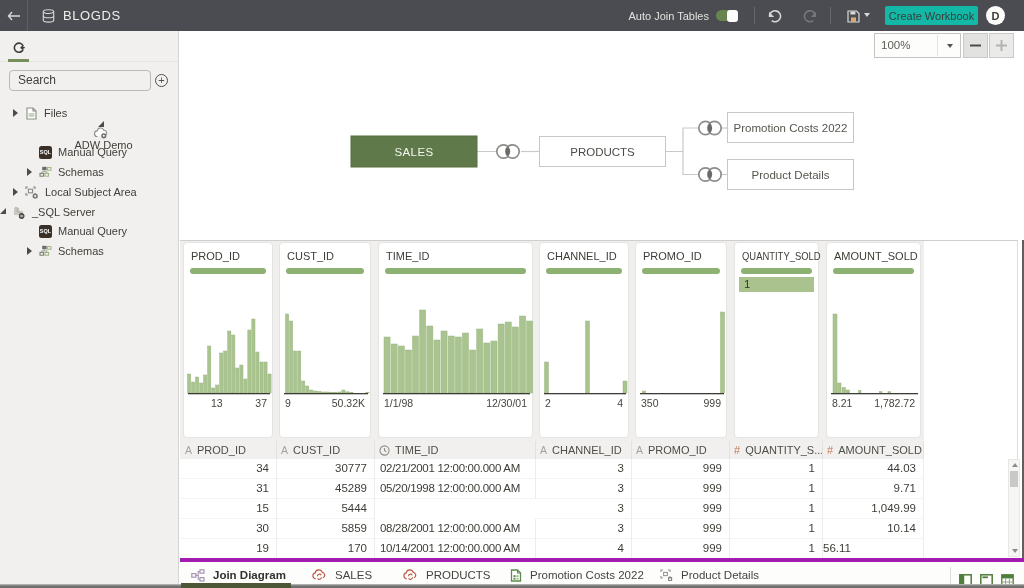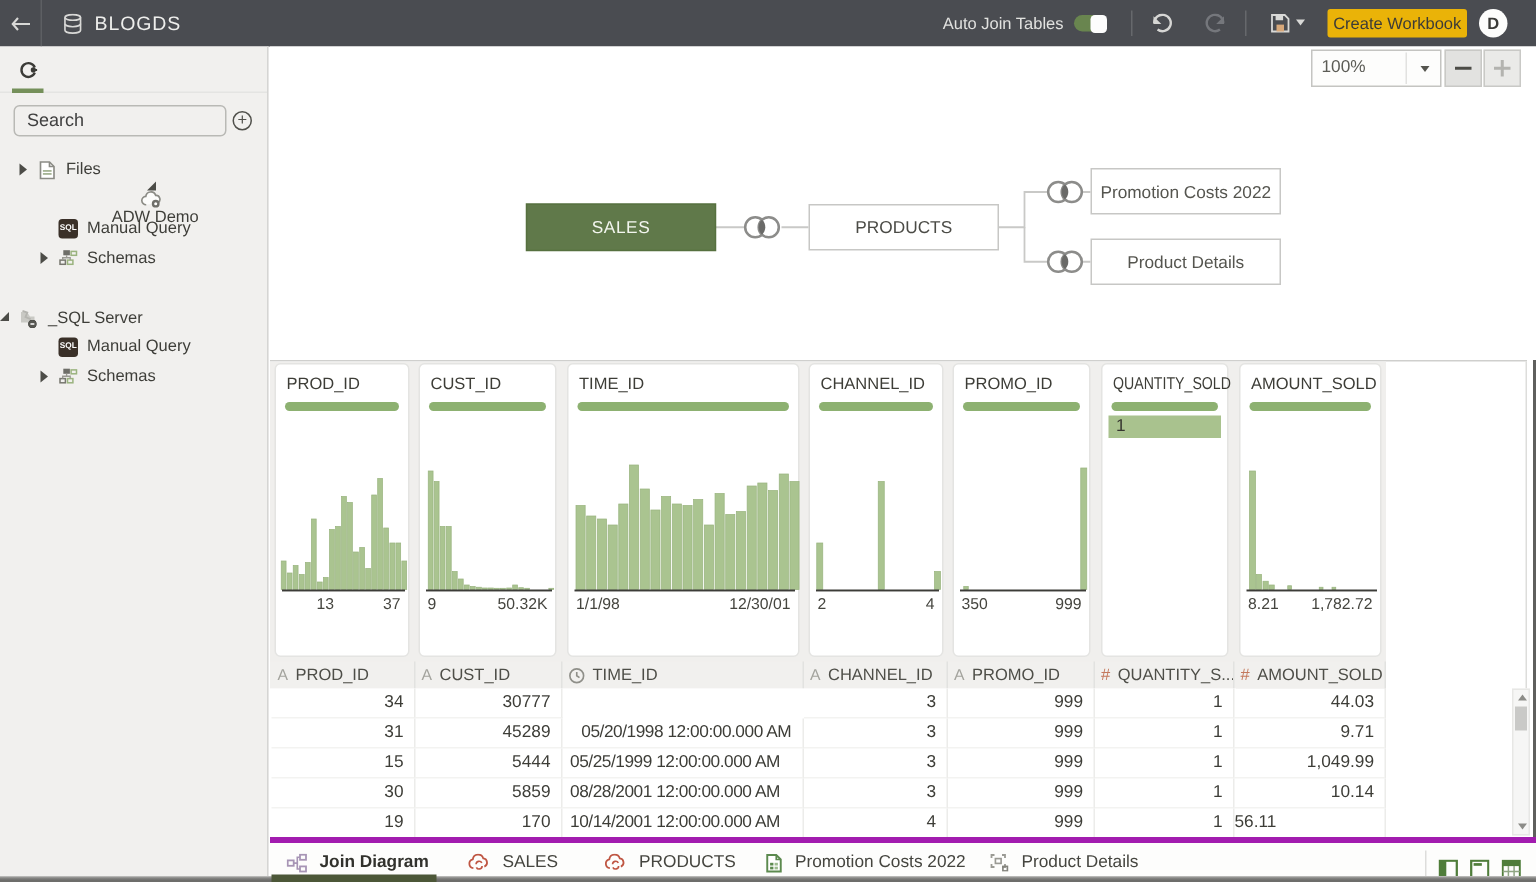--- a/index.html
+++ b/index.html
@@ -8,21 +8,21 @@
 
 
 #topbar { position:absolute; left:0; top:0; width:1024px; height:31px; background:#4a4c51; }
 #backbtn { position:absolute; left:0; top:0; width:28px; height:31px; border-right:1px solid #5d5f63; color:#dcdcda; font-size:15px; display:flex; align-items:center; justify-content:center; }
 #dbicon { position:absolute; left:42px; top:9px; }
 #dstitle { position:absolute; left:63px; top:8px; color:#eeeeec; font-size:13px; letter-spacing:0.6px; }
 .toplbl { position:absolute; top:9.5px; color:#e2e2e0; font-size:11px; }
 #toggle { position:absolute; left:716px; top:10px; width:22px; height:11px; border-radius:5.5px; background:#69854f; }
 #toggle .knob { position:absolute; right:0px; top:-0.5px; width:11px; height:12px; border-radius:3px; background:#fdfdfd; }
 .vsep { position:absolute; top:7px; width:1px; height:17px; background:#66686c; }
-#cwbtn { position:absolute; left:885px; top:6px; width:93px; height:19px; background:#eab308; border-radius:2px; color:#3b3b38; font-size:11px; display:flex; align-items:center; justify-content:center; }
+#cwbtn { position:absolute; left:885px; top:6px; width:93px; height:19px; background:#14b8a6; border-radius:2px; color:#3b3b38; font-size:11px; display:flex; align-items:center; justify-content:center; }
 #avatar { position:absolute; left:986px; top:6px; width:19px; height:19px; border-radius:50%; background:#fdfdfc; color:#3b3b38; font-size:11px; font-weight:bold; display:flex; align-items:center; justify-content:center; }
 .caret { width:0; height:0; border-left:3.5px solid transparent; border-right:3.5px solid transparent; border-top:4.5px solid #d9d9d7; }
 
 
 #sidebar { position:absolute; left:0; top:31px; width:179px; height:554px; background:#f1f0ee; border-right:1px solid #d5d5d3; }
 #sbtabs { position:absolute; left:0; top:0; width:178px; height:31px; border-bottom:1px solid #e4e4e2; }
 #sbtabicon { position:absolute; left:13px; top:9px; }
 #sbtabline { position:absolute; left:8px; top:28px; width:21px; height:3px; background:#75905a; }
 #search { position:absolute; left:9px; top:39px; width:142px; height:21px; border:1px solid #b9b9b5; border-radius:4px; background:#f1f0ee; color:#404040; font-size:12px; line-height:19px; padding-left:8px; }
 #addbtn { position:absolute; left:155px; top:43px; width:13px; height:13px; border:1.2px solid #50504b; border-radius:50%; color:#50504b; font-size:11px; line-height:11px; text-align:center; }
@@ -145,20 +145,28 @@
   <div class="trow2" style="top:111px;padding-left:39px;"><span class="sqlb">SQL</span>Manual Query</div>
   <div class="trow2" style="top:131px;padding-left:27px;"><span class="arr"></span><span class="ticon">
           <svg width="13" height="12" viewBox="0 0 13 12">
             <rect x="3.2" y="0.8" width="4.4" height="3.4" fill="#6e6e68"></rect>
             <rect x="8.4" y="1.6" width="3.6" height="2.6" fill="none" stroke="#9ab37e" stroke-width="1"></rect>
             <rect x="1" y="7.4" width="3.6" height="2.8" fill="none" stroke="#77776f" stroke-width="1"></rect>
             <rect x="6" y="7.4" width="3.6" height="2.8" fill="none" stroke="#9ab37e" stroke-width="1"></rect>
             <path d="M5.4 4.2 v1.6 M5.4 5.8 H2.8 v1.6 M5.4 5.8 h2.4 v1.6" fill="none" stroke="#9a9a93" stroke-width="0.9"></path>
           </svg>
         </span>Schemas</div>
+  <div class="trow2" style="top:151px;padding-left:13px;"><span class="arr"></span><span class="ticon">
+          <svg width="14" height="13" viewBox="0 0 14 13">
+            <path d="M1 3 V1 h2 M8 1 h2 v2 M10 7 v2 h-2 M1 7 v2 h2" fill="none" stroke="#8b8b85" stroke-width="1.2"></path>
+            <rect x="3.4" y="3.2" width="4.2" height="3.6" fill="none" stroke="#8b8b85" stroke-width="1.1"></rect>
+            <circle cx="10.2" cy="10" r="2.6" fill="#6f6f6a"></circle>
+            <path d="M8.9 10 h2.6 M10.2 8.7 v2.6" stroke="#fff" stroke-width="0.9"></path>
+          </svg>
+        </span>Local Subject Area</div>
   <div class="trow2" style="top:171px;"><span class="arrd"></span><span class="ticon">
           <svg width="14" height="13" viewBox="0 0 14 13">
             <path d="M2 2 l4 0 2 3 3 0 0 4 -9 0 z" fill="#c9c9c4"></path>
             <path d="M3 1.2 l3.2 1.2 -1.2 3 3.4 1.4" fill="none" stroke="#b5b5b0" stroke-width="1.2"></path>
             <circle cx="9.6" cy="10" r="2.7" fill="#55555"></circle>
             <circle cx="9.6" cy="10" r="2.7" fill="#565650"></circle>
             <path d="M8.3 10 h2.6" stroke="#fff" stroke-width="1"></path>
           </svg>
         </span>_SQL Server</div>
   <div class="trow2" style="top:190px;padding-left:39px;"><span class="sqlb">SQL</span>Manual Query</div>
@@ -385,38 +393,38 @@
       </div>
 <div class="hcell" style="left:643px;width:101px;">
         <span class="hN">#</span>
         <span>AMOUNT_SOLD</span>
       </div>
 </div>
 <div id="tbody">
 <div class="trow" style="top:0px;">
         <div class="tcell" style="left:1px;width:96px;text-align:right;padding-right:7px;">34</div>
         <div class="tcell" style="left:97px;width:98px;text-align:right;padding-right:7px;">30777</div>
+        <div class="tcell" style="left:195px;width:161px;text-align:left;padding-left:5px;letter-spacing:-0.3px;">02/21/2001 12:00:00.000 AM</div>
         <div class="tcell" style="left:356px;width:96px;text-align:right;padding-right:7px;">3</div>
         <div class="tcell" style="left:452px;width:98px;text-align:right;padding-right:7px;">999</div>
         <div class="tcell" style="left:550px;width:93px;text-align:right;padding-right:7px;">1</div>
         <div class="tcell" style="left:643px;width:101px;text-align:right;padding-right:7px;">44.03</div>
       </div>
 <div class="trow" style="top:20px;">
         <div class="tcell" style="left:1px;width:96px;text-align:right;padding-right:7px;">31</div>
         <div class="tcell" style="left:97px;width:98px;text-align:right;padding-right:7px;">45289</div>
-        <div class="tcell" style="left:195px;width:161px;text-align:center;padding-left:5px;letter-spacing:-0.3px;">05/20/1998 12:00:00.000 AM</div>
+        <div class="tcell" style="left:195px;width:161px;text-align:left;padding-left:5px;letter-spacing:-0.3px;">05/20/1998 12:00:00.000 AM</div>
         <div class="tcell" style="left:356px;width:96px;text-align:right;padding-right:7px;">3</div>
         <div class="tcell" style="left:452px;width:98px;text-align:right;padding-right:7px;">999</div>
         <div class="tcell" style="left:550px;width:93px;text-align:right;padding-right:7px;">1</div>
         <div class="tcell" style="left:643px;width:101px;text-align:right;padding-right:7px;">9.71</div>
       </div>
 <div class="trow" style="top:40px;">
         <div class="tcell" style="left:1px;width:96px;text-align:right;padding-right:7px;">15</div>
         <div class="tcell" style="left:97px;width:98px;text-align:right;padding-right:7px;">5444</div>
-        <div class="tcell" style="left:195px;width:161px;text-align:left;padding-left:5px;letter-spacing:-0.3px;">05/25/1999 12:00:00.000 AM</div>
         <div class="tcell" style="left:356px;width:96px;text-align:right;padding-right:7px;">3</div>
         <div class="tcell" style="left:452px;width:98px;text-align:right;padding-right:7px;">999</div>
         <div class="tcell" style="left:550px;width:93px;text-align:right;padding-right:7px;">1</div>
         <div class="tcell" style="left:643px;width:101px;text-align:right;padding-right:7px;">1,049.99</div>
       </div>
 <div class="trow" style="top:60px;">
         <div class="tcell" style="left:1px;width:96px;text-align:right;padding-right:7px;">30</div>
         <div class="tcell" style="left:97px;width:98px;text-align:right;padding-right:7px;">5859</div>
         <div class="tcell" style="left:195px;width:161px;text-align:left;padding-left:5px;letter-spacing:-0.3px;">08/28/2001 12:00:00.000 AM</div>
         <div class="tcell" style="left:356px;width:96px;text-align:right;padding-right:7px;">3</div>

